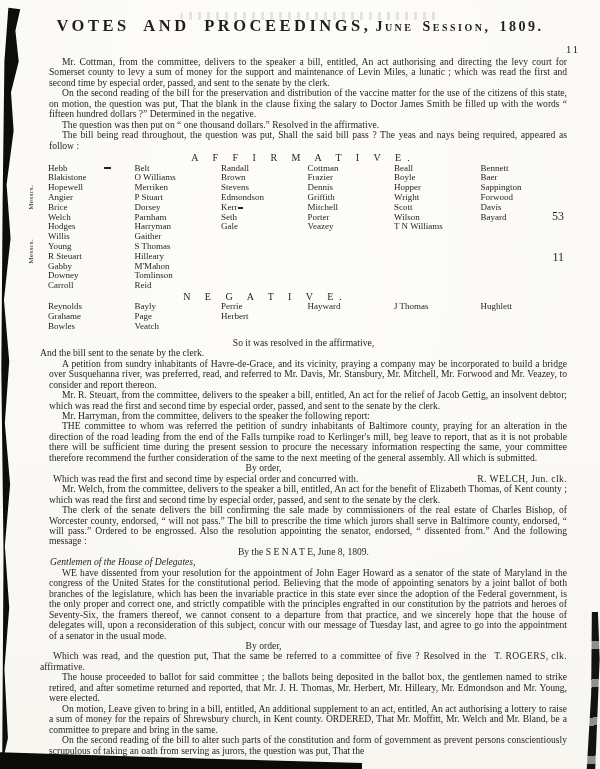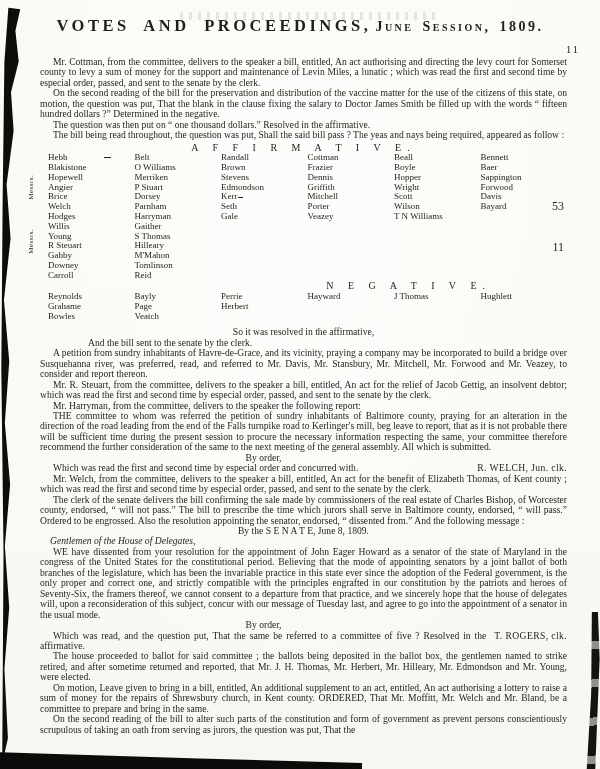--- a/index.html
+++ b/index.html
@@ -13,33 +13,33 @@
   }
   .page{position:absolute;inset:0;}
   
   .header{position:absolute;top:16px;left:0;right:0;text-align:center;white-space:nowrap;}
   .title-main{font-size:16.5px;font-weight:600;letter-spacing:3.5px;word-spacing:7px;}
   .title-session{font-size:14px;font-weight:600;font-variant:small-caps;letter-spacing:2.5px;word-spacing:3px;}
   .page-number{position:absolute;top:44px;right:20px;font-size:10.5px;letter-spacing:2px;}
   
   .text-block{position:absolute;top:57px;left:40px;width:527px;font-size:9.6px;line-height:10.45px;text-align:justify;}
   .text-block p{margin:0;}
-  p.indent{text-indent:13px;}
-  p.noindent{text-indent:0;margin-left:48px;}
+  p.indent{text-indent:13px;margin-left:9px;}
+  p.noindent{text-indent:0;}
   p.center{text-align:center;text-indent:0;}
   p.centerbias{text-align:center;text-indent:0;padding-right:80px;}
   p.italic{font-style:italic;text-indent:10px;}
   p.byline{text-indent:0;}
   .sig{float:right;letter-spacing:.4px;padding-left:8px;}
   .lr-text{display:inline;}
   p.byline .lr-text{text-indent:13px;display:block;}
   
   .vtable{position:relative;margin:1px 0 6px 0;}
   .vhead{text-align:center;font-size:10px;line-height:11.5px;letter-spacing:6px;white-space:nowrap;}
-  .vhead.neg{padding-right:76px;text-align:right;}
+  .vhead.neg{padding-right:76px;}
   .vgrid{display:grid;grid-template-columns:repeat(6,1fr);padding-left:8px;}
   .vcol{min-width:0;}
   .vname{font-size:9px;line-height:9.8px;white-space:nowrap;text-align:left;}
   .vcount{position:absolute;right:3px;font-size:12px;line-height:9.8px;}
   .vcount.aff{top:60px;}
   .vcount.neg{top:101px;}
   .messrs{position:absolute;left:-27px;width:36px;text-align:center;font-size:7px;letter-spacing:.5px;transform:rotate(-90deg);color:#2a2a26;}
   .messrs.aff{top:40px;}
   .messrs.negm{top:94px;}
   .scan-mark{position:absolute;background:#23221f;height:1.6px;}

